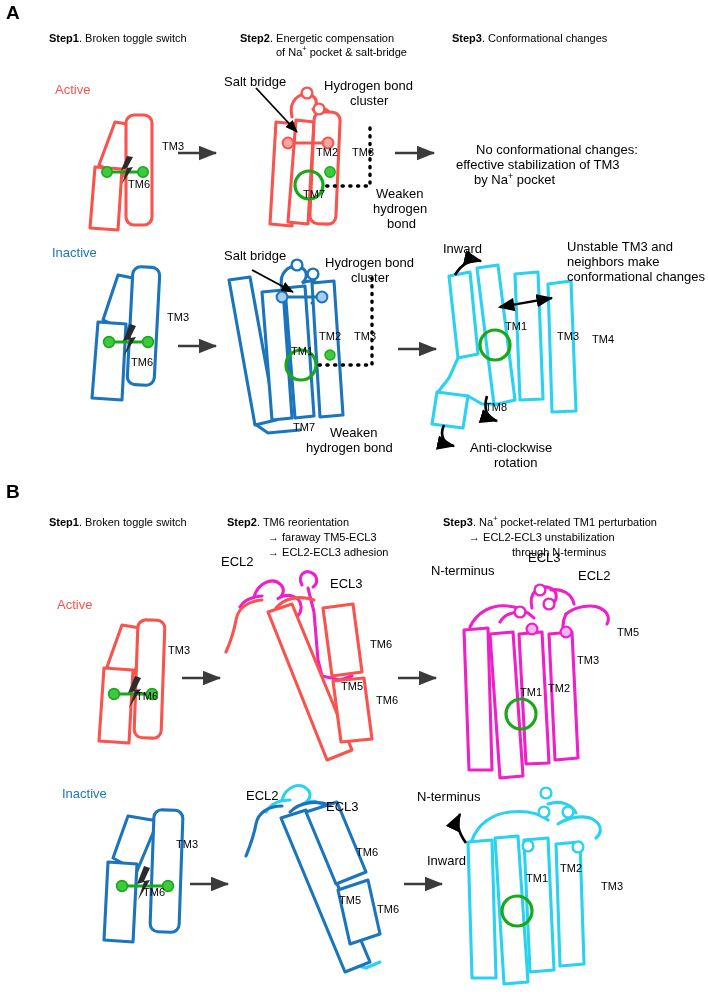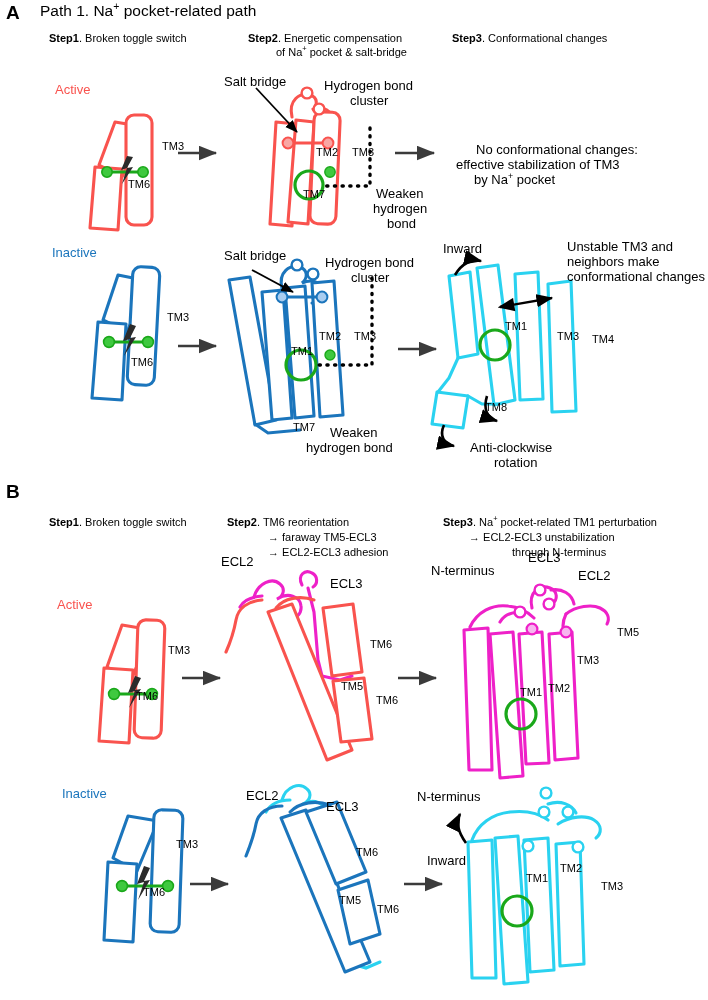--- a/index.html
+++ b/index.html
@@ -272,25 +272,24 @@
       <circle cx="528" cy="846" r="5.4" fill="#fff" stroke="#2ad2f0" stroke-width="2.4"></circle>
       <circle cx="578" cy="847" r="5.4" fill="#fff" stroke="#2ad2f0" stroke-width="2.4"></circle>
 
       <circle cx="517" cy="911" r="15" fill="none" stroke="#1aa81a" stroke-width="3.2"></circle>
 
       <path d="M466,843 C458,832 456,822 460,814" fill="none" stroke="#000" stroke-width="2.6" marker-end="url(#ahs)"></path>
     </g>
   </svg>
 
   <div class="txt panel-letter" style="left:6px;top:2px;">A</div>
-  <div class="txt panel-title" style="left:40px;top:2px;"><span>Path 1. Na</span><sup>+</sup><span> pocket-related path</span></div>
 
   <div class="txt step" style="left:49px;top:32px;"><b>Step1</b><span>. Broken toggle switch</span></div>
 
-  <div class="txt step" style="left:248px;top:32px;"><b>Step2</b><span>. Energetic compensation</span></div>
+  <div class="txt step" style="left:240px;top:32px;"><b>Step2</b><span>. Energetic compensation</span></div>
   <div class="txt step" style="left:276px;top:46px;"><span>of Na</span><sup>+</sup><span> pocket &amp; salt-bridge</span></div>
 
   <div class="txt step" style="left:452px;top:32px;"><b>Step3</b><span>. Conformational changes</span></div>
 
   <div class="txt state active" style="left:55px;top:82px;">Active</div>
   <div class="txt ann" style="left:224px;top:74px;">Salt bridge</div>
   <div class="txt ann" style="left:324px;top:78px;">Hydrogen bond</div>
   <div class="txt ann" style="left:350px;top:93px;">cluster</div>
   <div class="txt ann" style="left:376px;top:186px;">Weaken</div>
   <div class="txt ann" style="left:373px;top:201px;">hydrogen</div>

